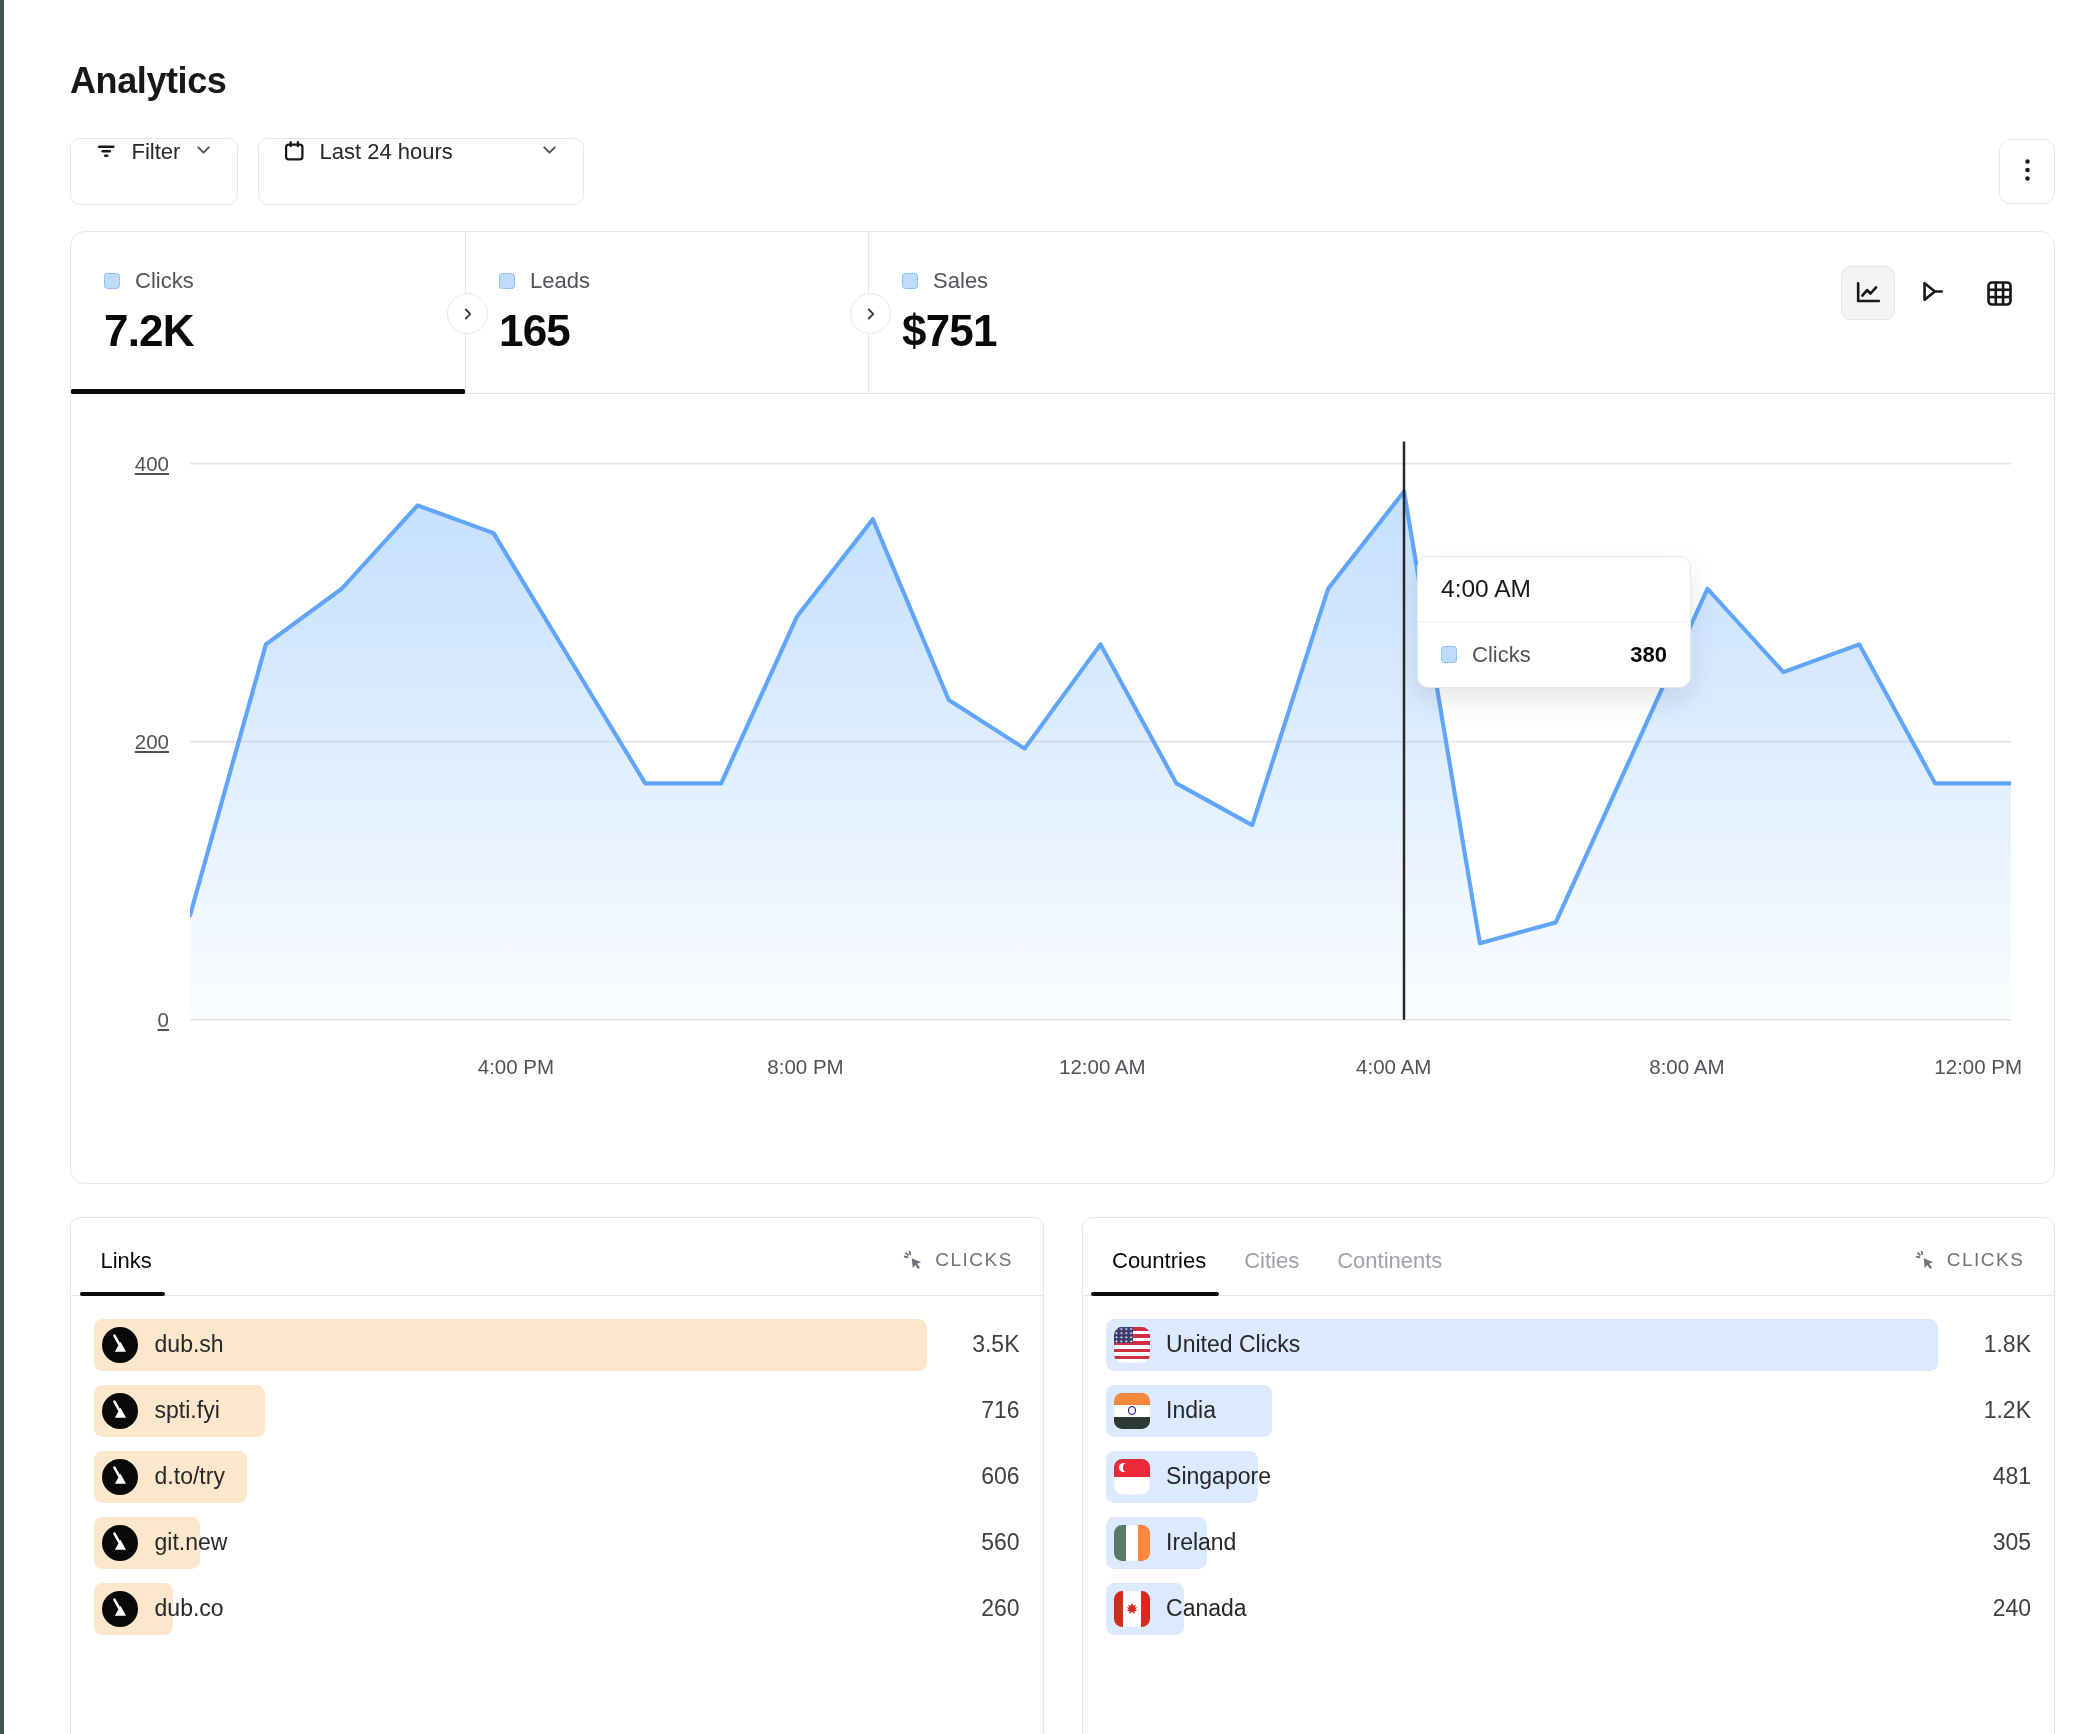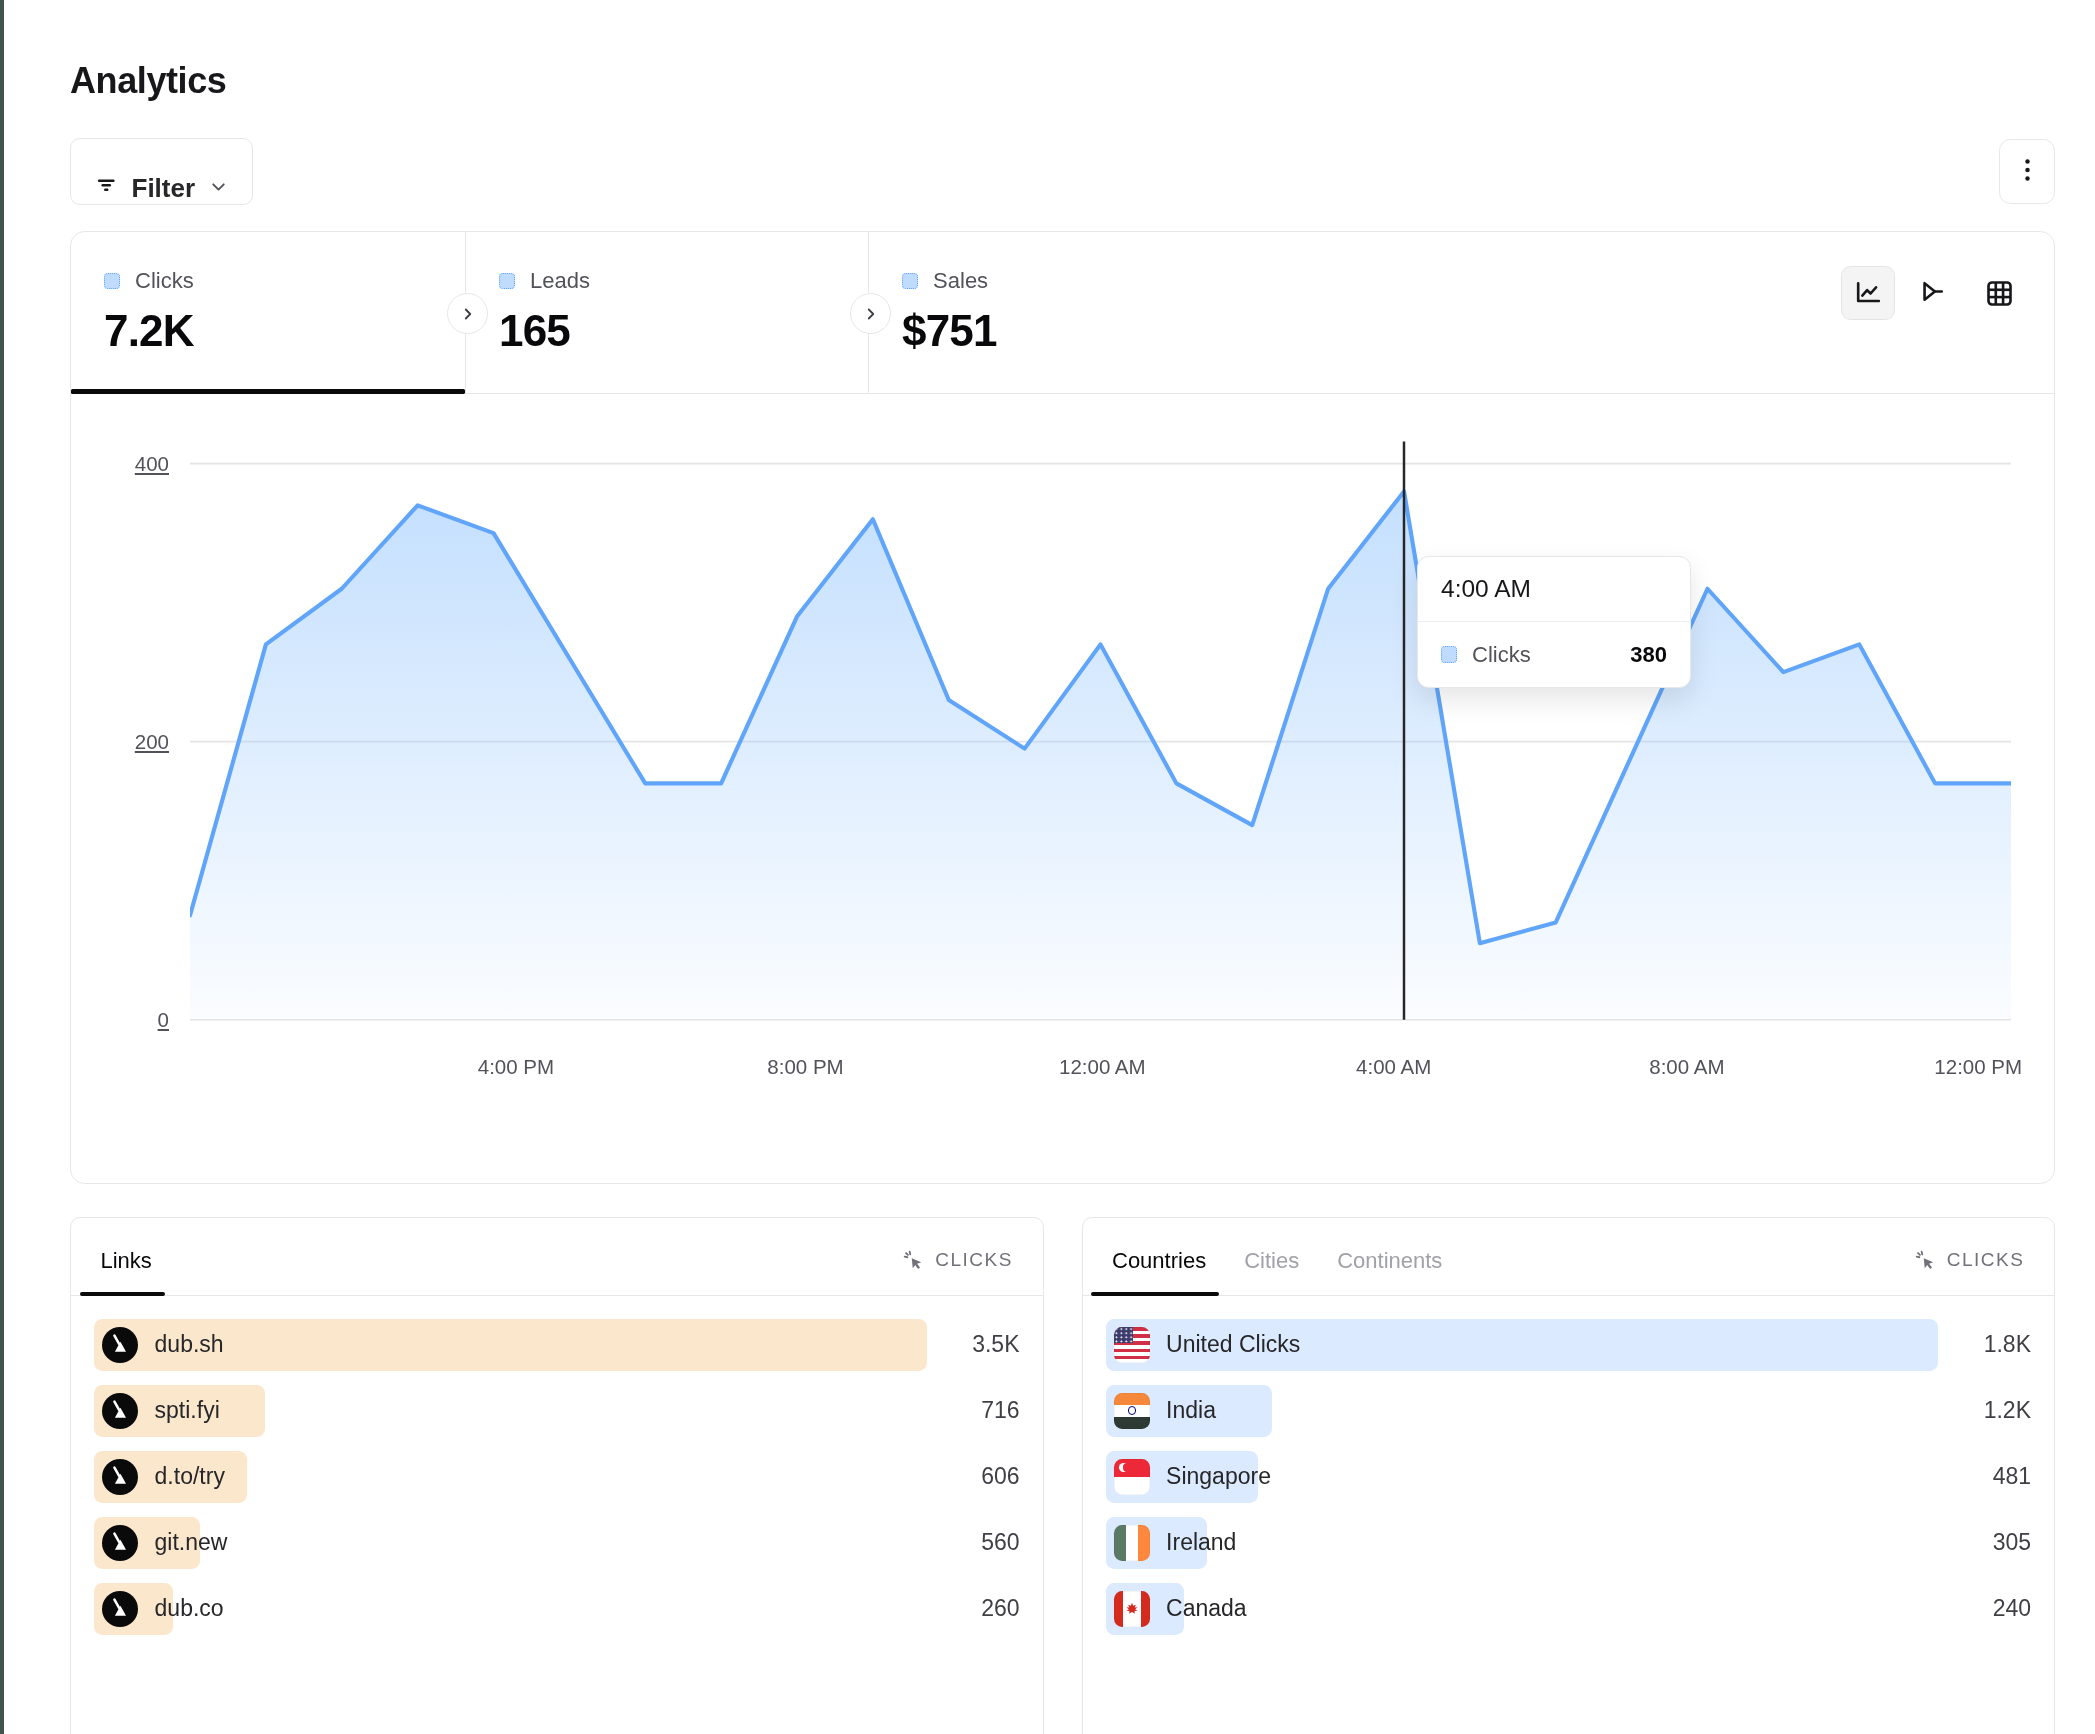--- a/index.html
+++ b/index.html
@@ -5,22 +5,22 @@
   html,body{margin:0;padding:0;background:#fff;}
   body{width:2096px;height:1735px;overflow:hidden;position:relative;
        font-family:"Liberation Sans","DejaVu Sans",sans-serif;color:#18181b;
        -webkit-font-smoothing:antialiased;}
   .edge-stripe{position:absolute;left:0;top:0;bottom:0;width:4.1px;background:#3f544d;}
   .page{padding:47px 41px 0 70px;}
   .page-title{font-size:36px;font-weight:700;letter-spacing:-0.4px;margin:13px 0 0;}
 
   
   .toolbar{margin-top:36px;display:flex;align-items:center;gap:19.6px;}
-  .btn{display:flex;align-items:flex-end;gap:13px;height:67px;border:1.2px solid #e5e7eb;
-       border-radius:9.8px;background:#fff;font-size:26px;color:#27272a;font-weight:700;
+  .btn{display:flex;align-items:flex-start;gap:13px;height:67px;border:1.2px solid #e5e7eb;
+       border-radius:9.8px;background:#fff;font-size:22px;color:#27272a;font-weight:400;
        padding:0 23px;box-sizing:border-box;cursor:pointer;}
   .btn svg{flex:none;}
   .date-btn{width:326px;}
   .date-btn .grow{flex:1;text-align:left;}
   .kebab-btn{margin-left:auto;width:56px;height:65px;border:1.2px solid #e5e7eb;border-radius:11.5px;
        background:#fff;display:flex;align-items:center;justify-content:center;cursor:pointer;}
 
   
   .main-card{margin-top:26px;border:1.2px solid #e5e7eb;border-radius:14.7px;height:953px;
        position:relative;background:#fff;box-sizing:border-box;}
@@ -111,20 +111,35 @@
         </svg>
       </span>
       <span>Filter</span>
       <span>
         <svg width="21" height="21" viewBox="0 0 24 24" fill="none" stroke="#52525b" stroke-width="2.2" stroke-linecap="round" stroke-linejoin="round">
           <polyline points="6,9.5 12,15.5 18,9.5"></polyline>
         </svg>
       </span>
     </button>
 
+    <button class="btn date-btn">
+      <span>
+        <svg width="24.5" height="24.5" viewBox="0 0 24 24" fill="none" stroke="#18181b" stroke-width="2.2" stroke-linecap="round">
+          <rect x="4" y="5.5" width="16" height="14.5" rx="2.5"></rect>
+          <line x1="8.5" y1="3" x2="8.5" y2="7"></line>
+            <line x1="15.5" y1="3" x2="15.5" y2="7"></line>
+        </svg>
+      </span>
+      <span class="grow">Last 24 hours</span>
+      <span>
+        <svg width="21" height="21" viewBox="0 0 24 24" fill="none" stroke="#52525b" stroke-width="2.2" stroke-linecap="round" stroke-linejoin="round">
+          <polyline points="6,9.5 12,15.5 18,9.5"></polyline>
+        </svg>
+      </span>
+    </button>
 
     <button class="kebab-btn">
       <span>
         <svg width="23" height="28" viewBox="0 0 24 30" fill="#18181b">
           <circle cx="12" cy="6" r="2.4"></circle>
             <circle cx="12" cy="15" r="2.4"></circle>
             <circle cx="12" cy="24" r="2.4"></circle>
         </svg>
       </span>
     </button>

